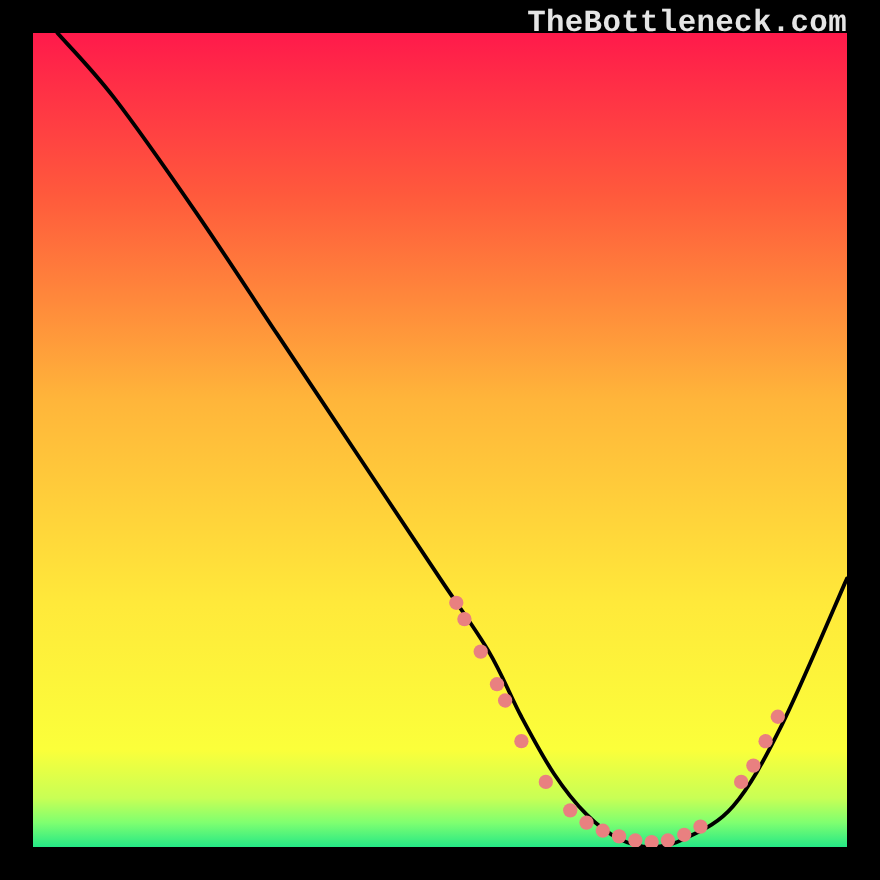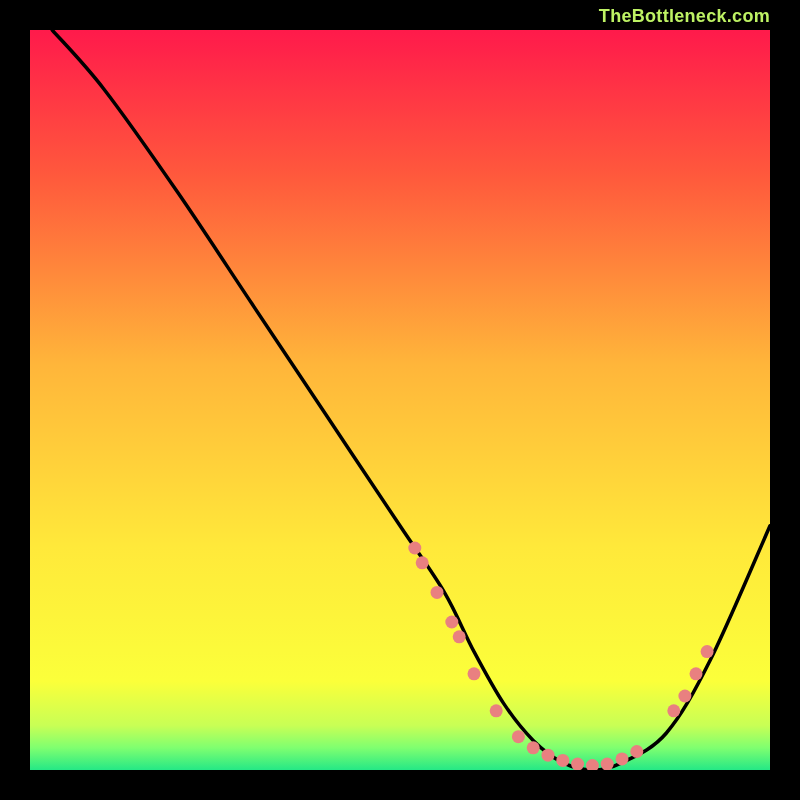--- a/index.html
+++ b/index.html
@@ -14,25 +14,26 @@
   .frame {
     position: relative;
     width: 800px;
     height: 800px;
     background: #000;
   }
   .watermark {
     position: absolute;
     top: 6px;
     right: 30px;
-    color: #bef264;
-    font-size: 18px;
+    color: #e5e5e5;
+    font-size: 28px;
     font-weight: bold;
     letter-spacing: 0.3px;
     z-index: 3;
+    font-family: Liberation Mono, monospace;
   }
   .plot-area {
     position: absolute;
     left: 30px;
     top: 30px;
     width: 740px;
     height: 740px;
     overflow: hidden;
   }
   svg {

